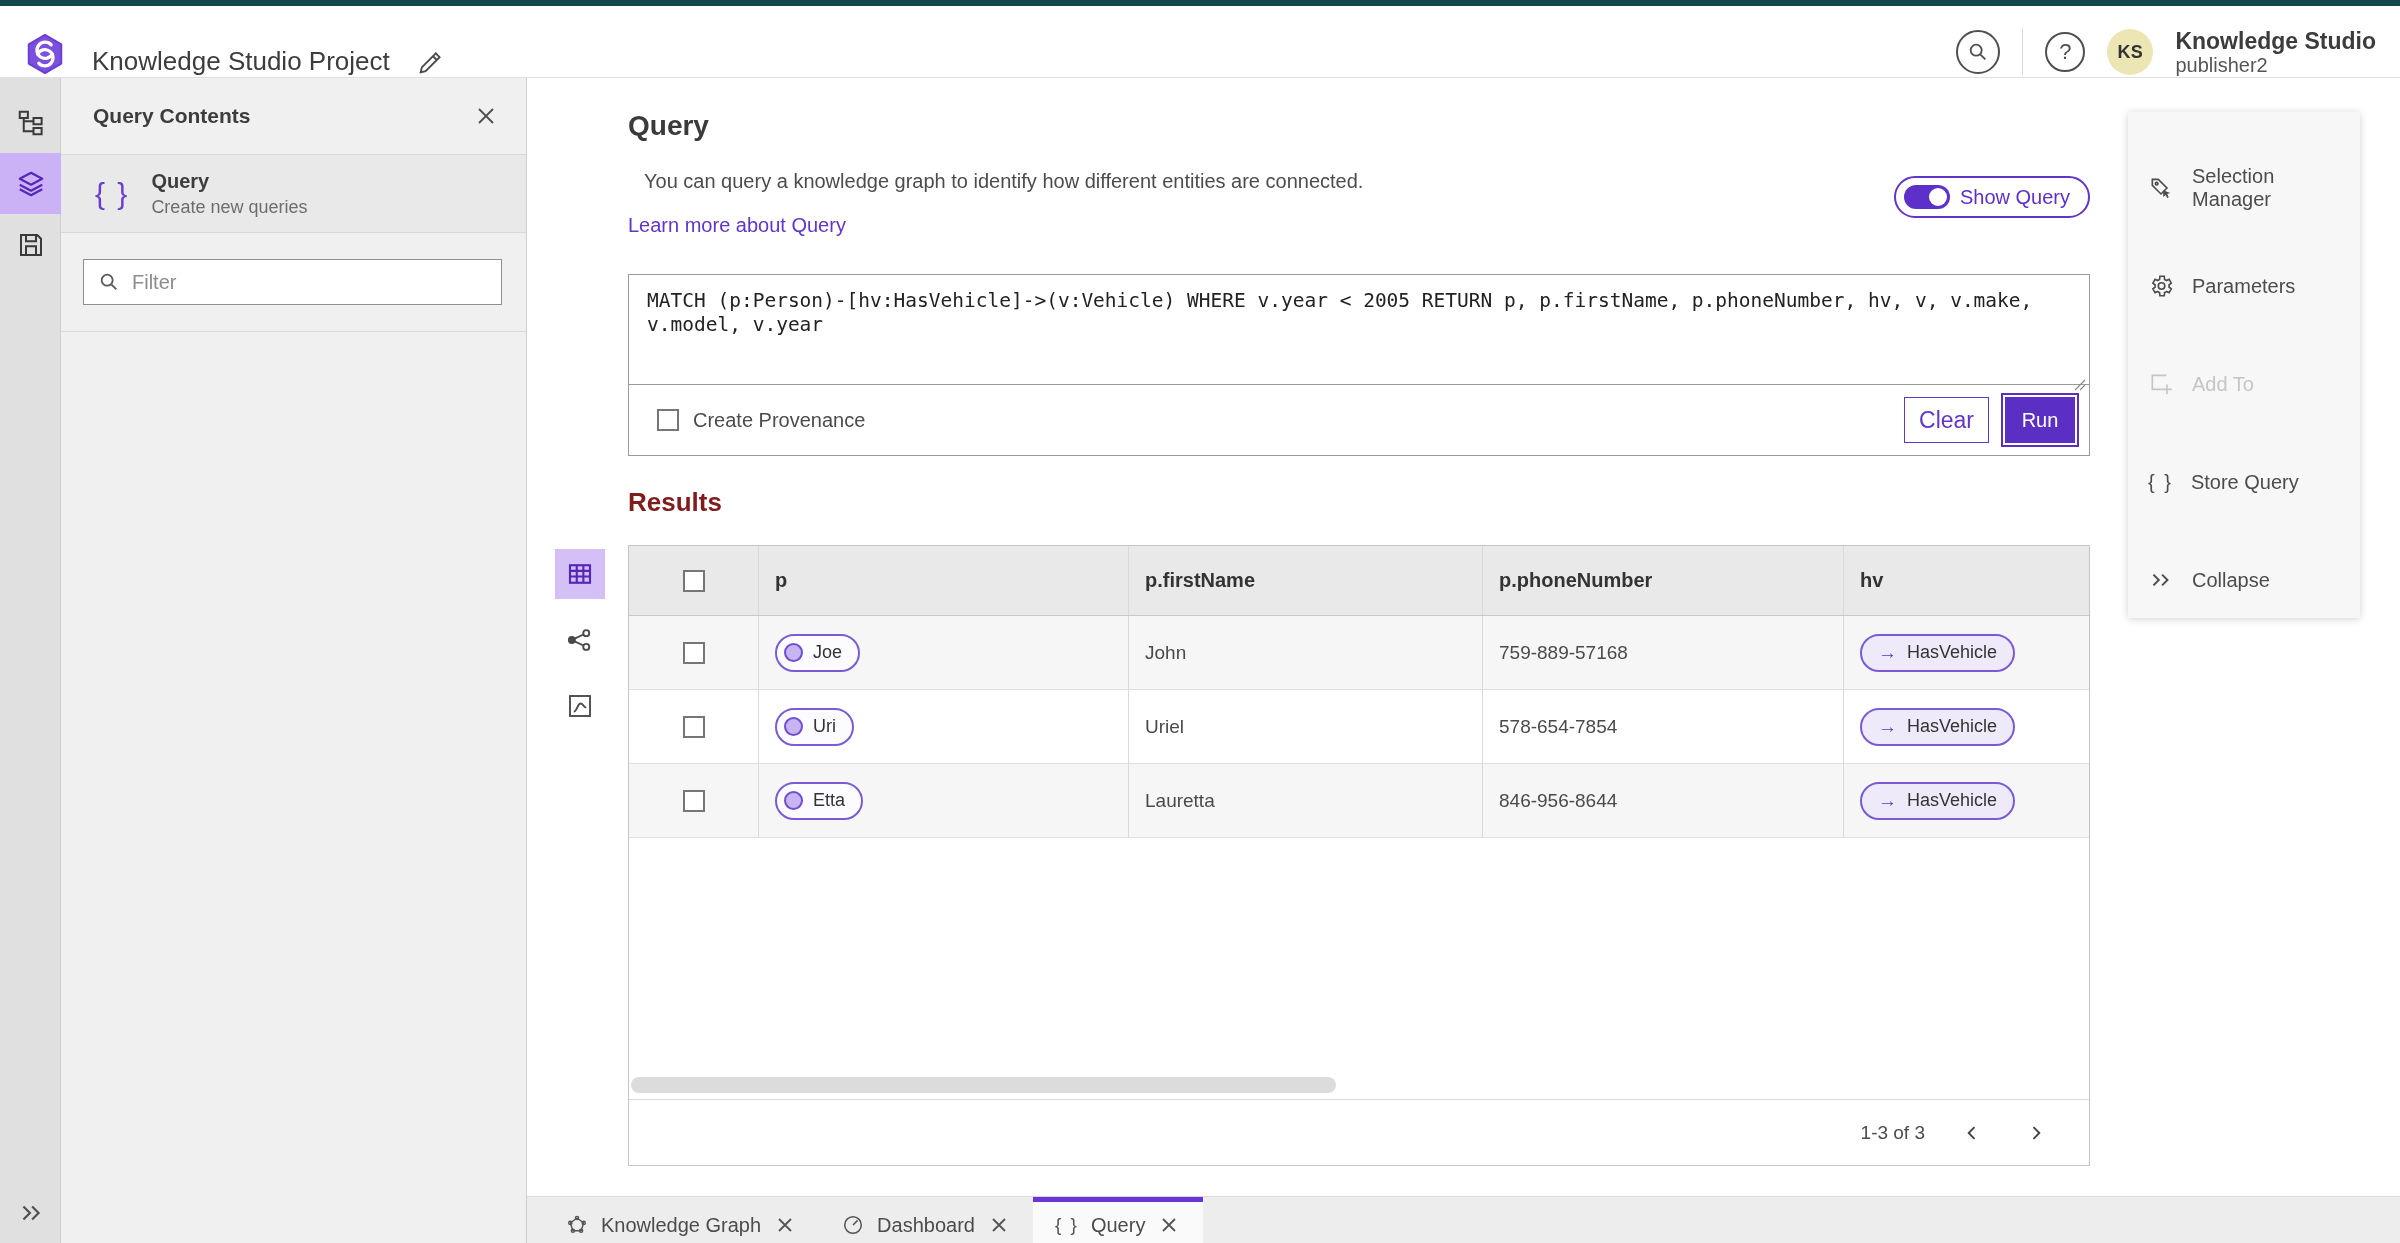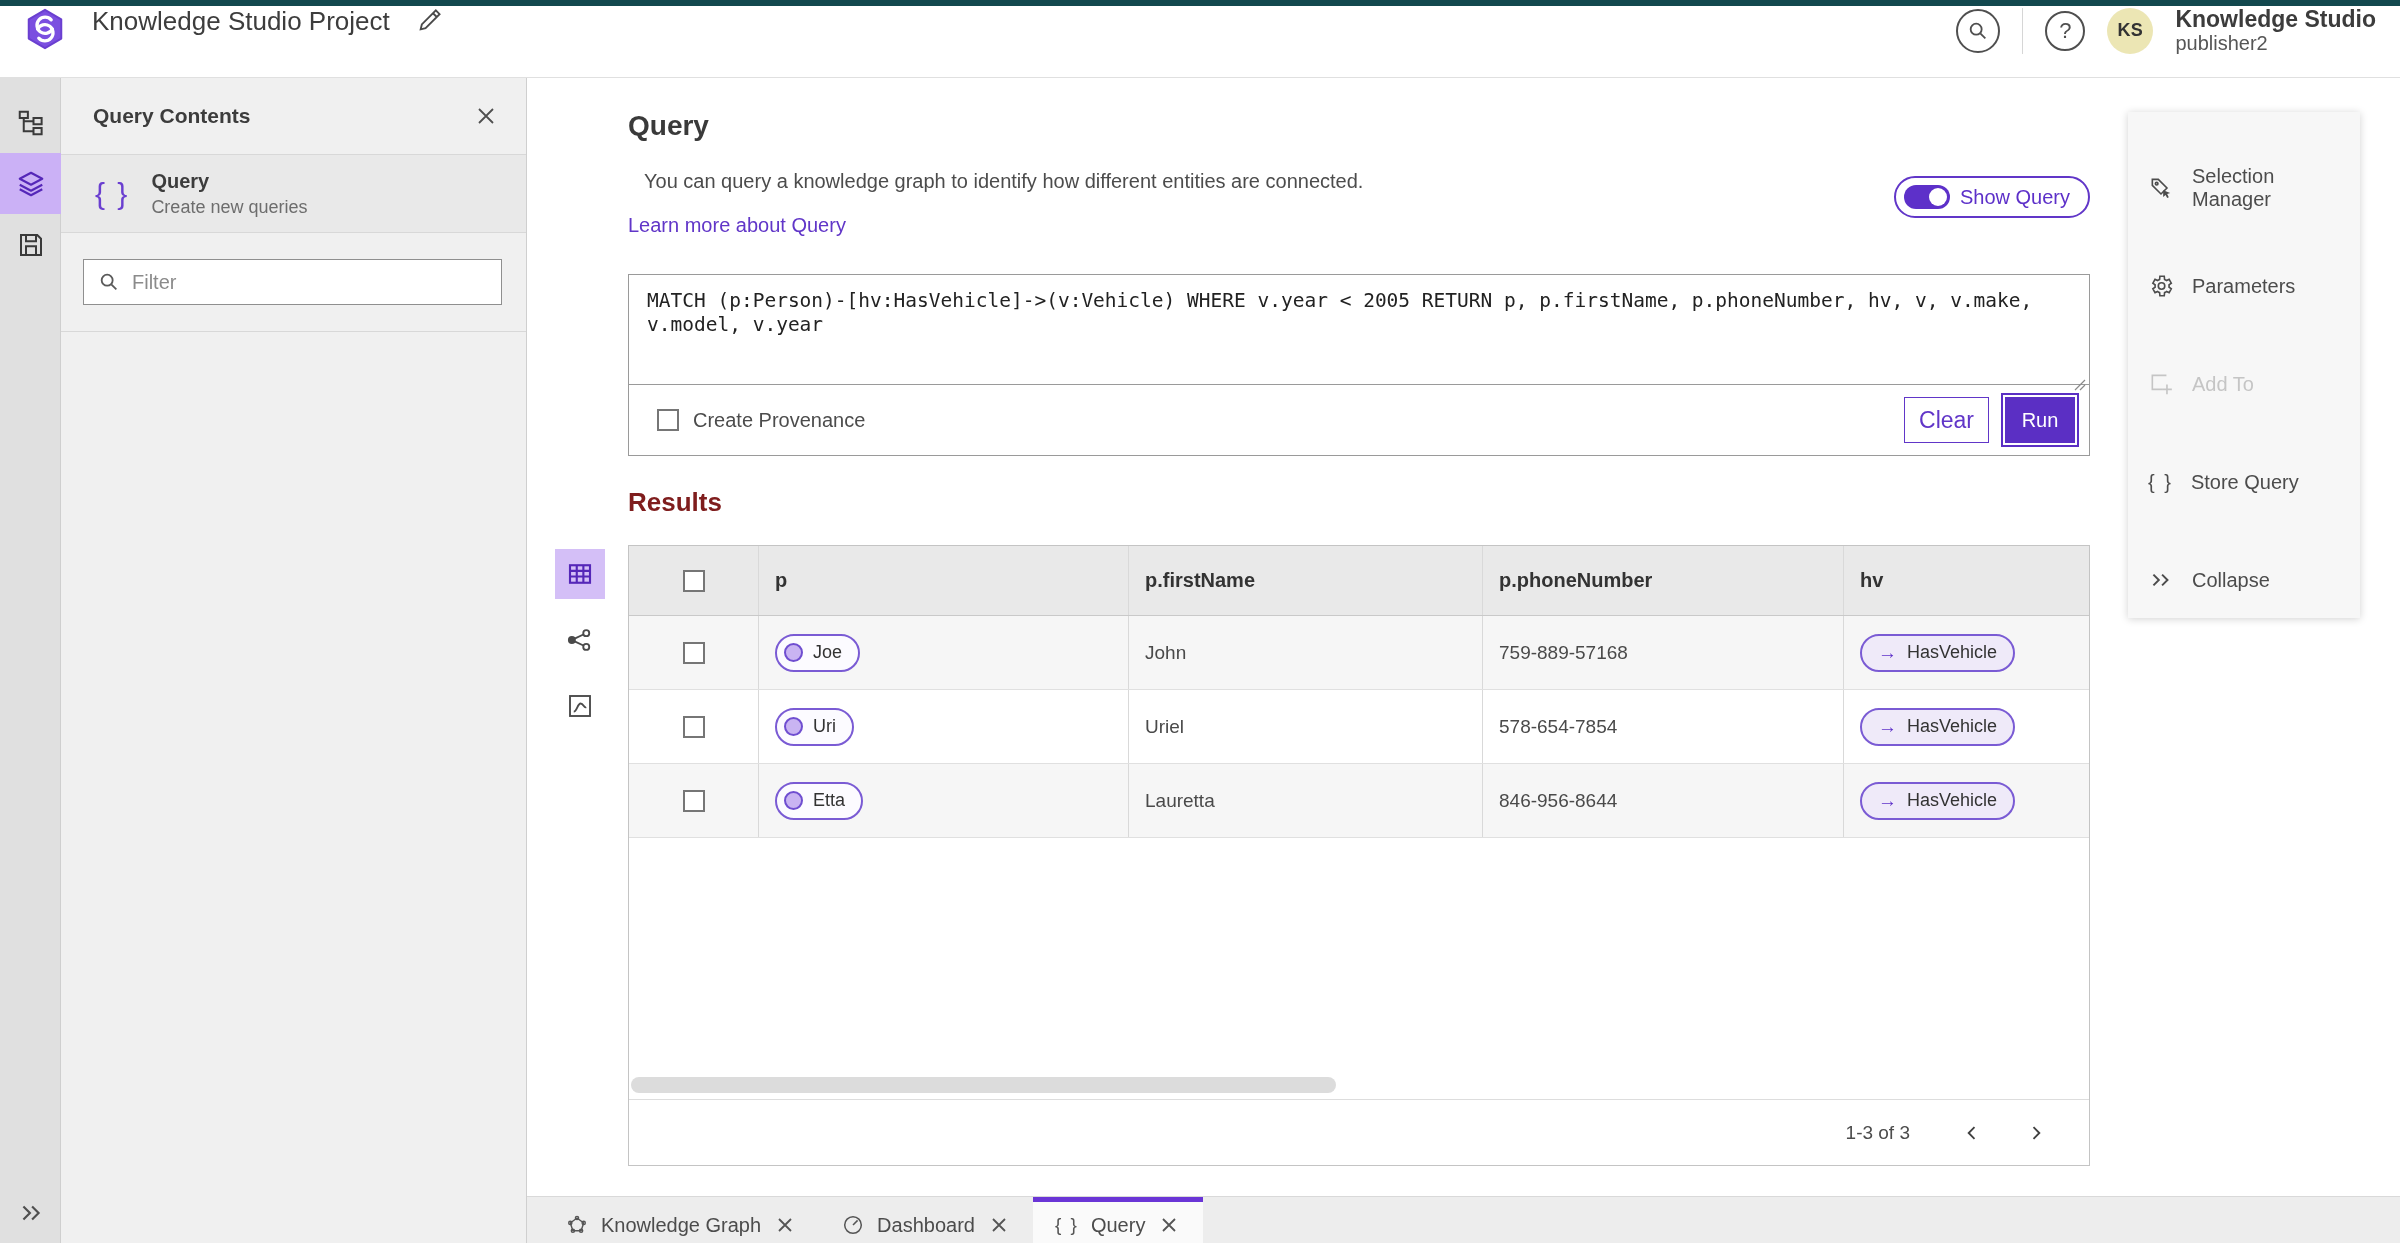--- a/index.html
+++ b/index.html
@@ -2,21 +2,21 @@
 <html><head>
 <meta charset="utf-8">
 <style>
   * { margin:0; padding:0; box-sizing:border-box; }
   html,body { width:2400px; height:1243px; overflow:hidden;
     font-family:"Liberation Sans", sans-serif; background:#ffffff; color:#3f3f3f; }
 
   
   .topstrip { position:absolute; left:0; top:0; width:2400px; height:6px; background:#12484e; }
   .header { position:absolute; left:0; top:6px; width:2400px; height:72px; background:#fff;
-    border-bottom:1px solid #e0e0e0; display:flex; align-items:flex-start; }
+    border-bottom:1px solid #e0e0e0; display:flex; align-items:flex-end; }
   .logo { width:46px; height:46px; margin-left:22px; flex:0 0 auto; }
   .app-title { margin-left:24px; font-size:26px; font-weight:500; color:#3d3d3d; }
   .edit-pencil { margin-left:26px; width:28px; height:28px; color:#4a4a4a; cursor:pointer; }
   .header-right { margin-left:auto; display:flex; align-items:center; gap:22px; padding-right:18px; }
   .circle-btn { width:44px; height:44px; border:2px solid #4f4f4f; border-radius:50%;
     display:flex; align-items:center; justify-content:center; color:#4f4f4f; background:#fff; }
   .circle-btn.help { width:40px; height:40px; font-size:22px; font-weight:500; }
   .hdr-divider { width:1px; height:46px; background:#d6d6d6; }
   .avatar { width:46px; height:46px; border-radius:50%; background:#ece6b4; color:#333;
     display:flex; align-items:center; justify-content:center; font-size:18px; font-weight:700; letter-spacing:0.5px; }
@@ -115,21 +115,21 @@
   .entity-name { font-size:18px; color:#333; }
   .rel-pill { display:inline-flex; align-items:center; gap:10px; height:38px; padding:0 16px;
     border:2px solid #7a5bd4; border-radius:999px; background:#efeaf9; cursor:pointer; }
   .rel-arrow { color:#5d30c9; font-size:19px; }
   .rel-name { font-size:18px; color:#333; }
 
   .hscroll-thumb { position:absolute; left:2px; top:531px; width:705px; height:16px;
     border-radius:8px; background:#dcdcdc; cursor:grab; }
   .tfoot { position:absolute; left:0; bottom:0; width:100%; height:66px; border-top:1px solid #dddddd;
     display:flex; align-items:center; justify-content:flex-end; gap:30px; padding-right:36px; background:#fff; }
-  .page-range { font-size:19px; color:#4c4c4c; margin-right:15px; }
+  .page-range { font-size:19px; color:#4c4c4c; margin-right:0; }
   .page-btn { width:34px; height:34px; display:flex; align-items:center; justify-content:center;
     color:#3f3f3f; cursor:pointer; }
   .page-btn svg { width:20px; height:20px; }
 
   
   .side-card { position:absolute; left:1601px; top:34px; width:232px; background:#f7f7f7;
     box-shadow:0 1px 8px rgba(0,0,0,0.18); padding:8px 0; }
   .side-item { height:60px; display:flex; align-items:center; gap:18px; padding:0 20px;
     color:#4c4c4c; font-size:20px; cursor:pointer;margin-top:38px; }
   .side-item svg { width:26px; height:26px; flex:0 0 auto; }

